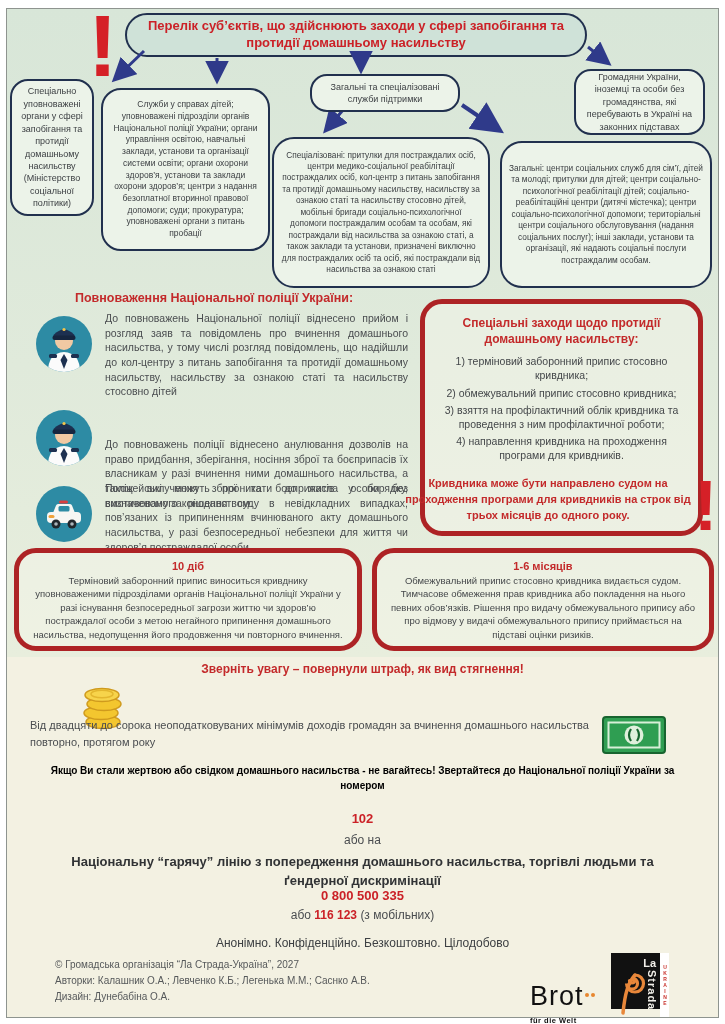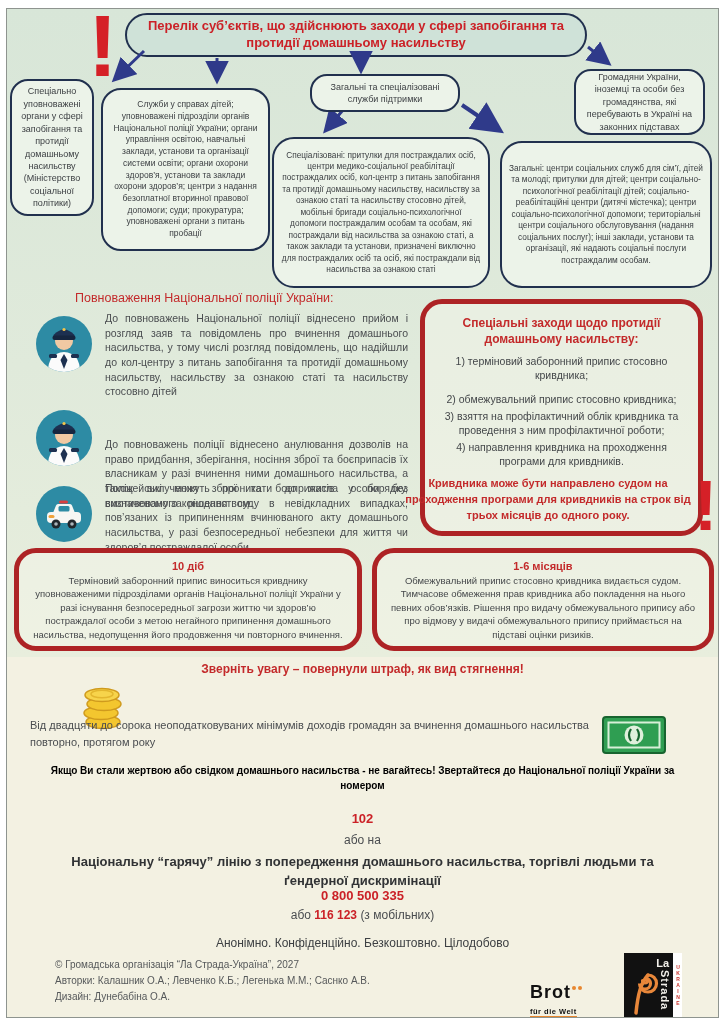--- a/index.html
+++ b/index.html
@@ -19,41 +19,41 @@
     color:#3d4044;text-align:center;display:flex;align-items:center;justify-content:center;
     padding:5px 7px;line-height:1.38;
   }
   .title-box{
     position:absolute;left:125px;top:13px;width:462px;height:44px;
     background:#cfe2d8;border:2px solid #21304e;border-radius:22px;
     display:flex;align-items:center;justify-content:center;text-align:center;
     color:#cb2127;font-weight:bold;font-size:13px;line-height:1.3;padding:2px 18px;
   }
   .excl{position:absolute;color:#d52027;font-weight:900;line-height:1;}
-  .red-head{position:absolute;color:#c32a2b;font-weight:normal;}
+  .red-head{position:absolute;color:#c32a2b;font-weight:bold;}
   .body-text{position:absolute;color:#4a4d50;text-align:justify;line-height:1.4;}
   .police-icon{position:absolute;width:56px;height:56px;}
   .red-box{
     position:absolute;border:5px solid #ad2325;border-radius:22px;
     background:rgba(246,246,234,0.45);color:#44474a;text-align:center;
   }
   .rb-title{color:#c32a2b;font-weight:bold;}
   .center-txt{position:absolute;left:0;width:725px;text-align:center;color:#37393c;}
   .red-strong{color:#cb2127;font-weight:bold;}
   .footer-credits{position:absolute;left:55px;top:957px;font-size:10px;color:#55585a;line-height:1.6;}
-  .ls-logo{position:absolute;left:624px;top:953px;width:58px;height:64px;background:#111111;}
+  .ls-logo{position:absolute;left:611px;top:953px;width:58px;height:56px;background:#111111;}
   .ls-la{position:absolute;top:4px;right:13px;color:#f2f0ea;font-weight:bold;font-size:11px;}
   .ls-strada{position:absolute;top:17px;right:11px;color:#f2f0ea;font-weight:bold;font-size:11px;
     writing-mode:vertical-rl;letter-spacing:1px;}
   .ls-strip{position:absolute;top:0;right:0;width:9px;height:64px;background:#ffffff;
     display:flex;align-items:center;justify-content:center;}
   .ls-country{writing-mode:vertical-rl;text-orientation:upright;font-size:5px;font-weight:bold;
     color:#c8302a;letter-spacing:0px;line-height:1;}
   .brot{position:absolute;left:530px;top:983px;color:#111;line-height:1;}
-  .brot-main{font-size:18px;font-weight:700;letter-spacing:1px;}
+  .brot-main{font-size:27px;font-weight:400;letter-spacing:1px;}
   .brot-sub{font-size:7.5px;font-weight:bold;letter-spacing:0.5px;margin-top:1px;}
   .brot-dot{display:inline-block;width:4px;height:4px;background:#e8872f;border-radius:50%;margin:0 1px 8px 1px;}
 </style>
 </head>
 <body>
 
 <div class="poster">
   <div class="bg-green"></div>
   <div class="bg-beige"></div>
 
@@ -135,21 +135,21 @@
     <rect x="12.5" y="29" width="6" height="3" rx="1.5" fill="#f0a23a"></rect>
     <circle cx="20" cy="38" r="4.5" fill="#20262c"></circle>
     <circle cx="36" cy="38" r="4.5" fill="#20262c"></circle>
     <circle cx="20" cy="38" r="1.8" fill="#aab4bb"></circle>
     <circle cx="36" cy="38" r="1.8" fill="#aab4bb"></circle>
   </svg>
   <div class="body-text" style="left:105px;top:481px;width:303px;font-size:10.5px;">Поліцейські можуть проникати до житла особи без вмотивованого рішення суду в невідкладних випадках, пов’язаних із припиненням вчинюваного акту домашнього насильства, у разі безпосередньої небезпеки для життя чи здоров’я постраждалої особи.</div>
 
   <div class="red-box" style="left:420px;top:299px;width:283px;height:237px;padding:12px 14px 8px;">
     <div class="rb-title" style="font-size:12px;line-height:1.3;margin-bottom:7px;">Спеціальні заходи щодо протидії домашньому насильству:</div>
-    <div style="font-size:10.5px;line-height:1.35;margin-bottom:9px;">1) терміновий заборонний припис стосовно кривдника;</div>
+    <div style="font-size:10.5px;line-height:1.35;margin-bottom:3px;">1) терміновий заборонний припис стосовно кривдника;</div>
     <div style="font-size:10.5px;line-height:1.35;margin-bottom:3px;">2) обмежувальний припис стосовно кривдника;</div>
     <div style="font-size:10.5px;line-height:1.35;margin-bottom:3px;">3) взяття на профілактичний облік кривдника та проведення з ним профілактичної роботи;</div>
     <div style="font-size:10.5px;line-height:1.35;">4) направлення кривдника на проходження програми для кривдників.</div>
   </div>
 
   <div class="abs" style="left:402px;top:476px;width:292px;text-align:center;color:#c32a2b;font-weight:bold;font-size:11px;line-height:1.45;">Кривдника може бути направлено судом на проходження програми для кривдників на строк від трьох місяців до одного року.</div>
   <div class="excl" style="left:694px;top:471px;font-size:70px;">!</div>
 
   <div class="red-box" style="left:14px;top:548px;width:348px;height:103px;padding:7px 12px;">
     <div class="rb-title" style="font-size:11px;margin-bottom:2px;">10 діб</div>

